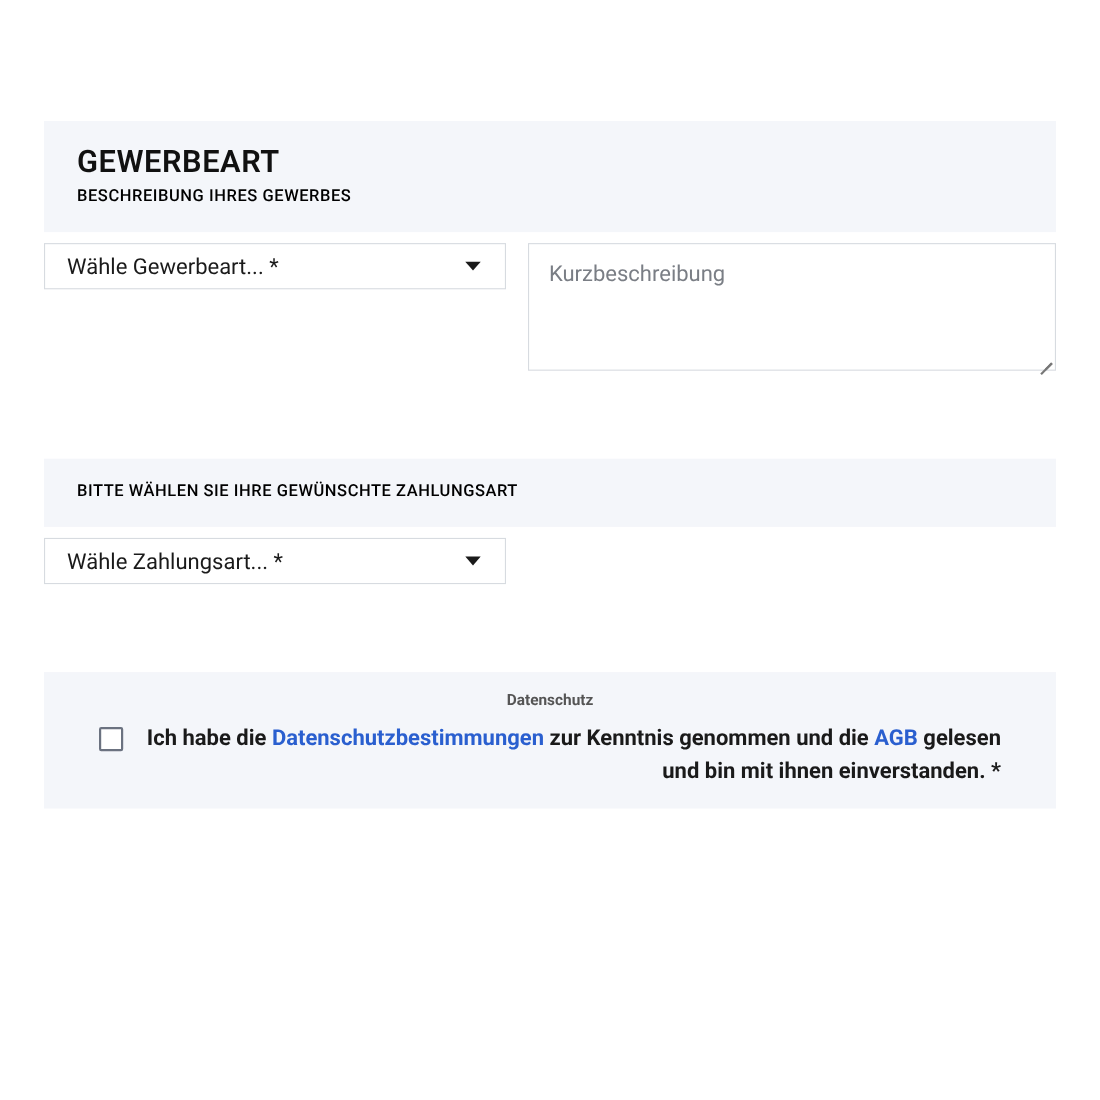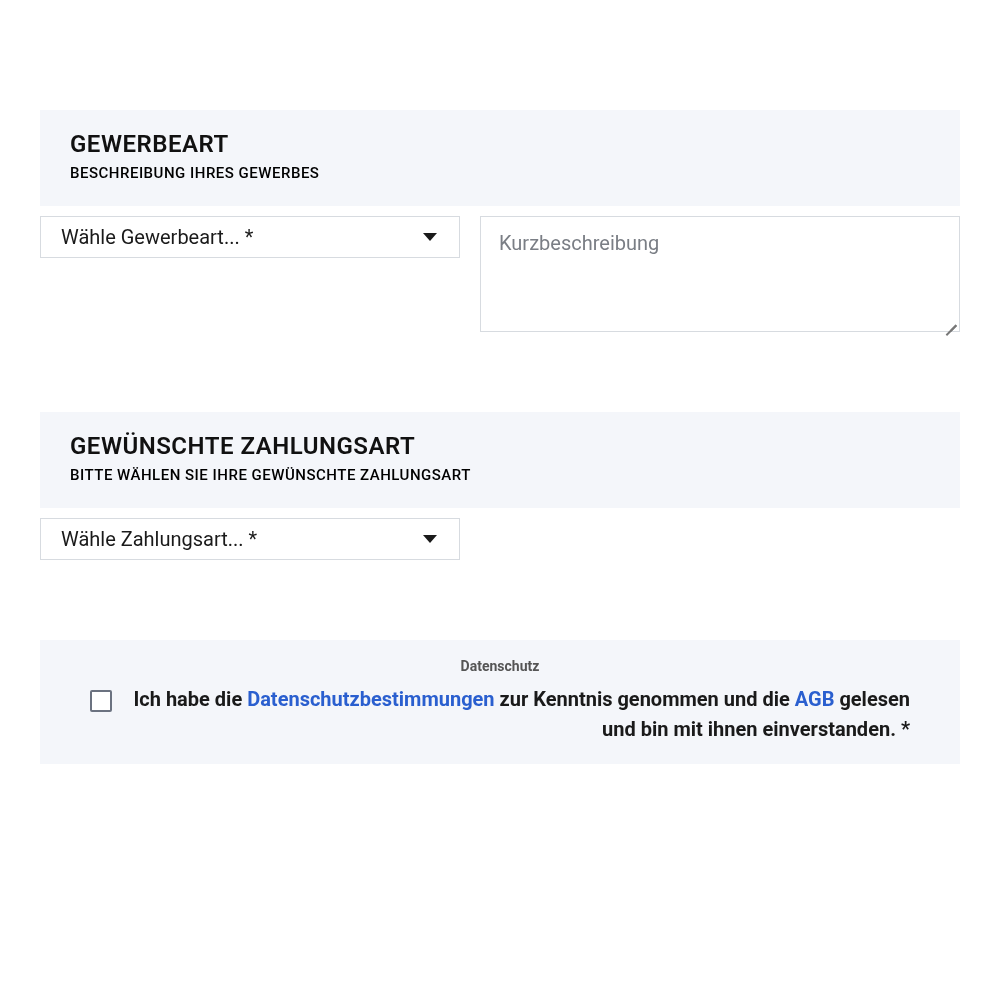--- a/index.html
+++ b/index.html
@@ -10,21 +10,21 @@
     background: #fff;
     color: #1a1a1a;
     padding: 110px 40px 0 40px;
   }
   .section-header {
     background: #f4f6fa;
     padding: 20px 30px 24px 30px;
     margin-bottom: 10px;
   }
   .section-title {
-    font-size: 24px;
+    font-size: 28px;
     font-weight: 600;
     letter-spacing: 0.5px;
     margin-bottom: 6px;
     color: #111;
   }
   .section-subtitle {
     font-size: 15px;
     font-weight: 500;
     letter-spacing: 0.5px;
     color: #000000;
@@ -150,21 +150,20 @@
     <span class="select-text">Wähle Gewerbeart... *</span>
     <span class="select-caret"></span>
   </div>
   <div class="textarea-wrap">
     <span class="textarea-placeholder">Kurzbeschreibung</span>
     <span class="resize-handle"></span>
   </div>
 </div>
 
 <div class="section-header">
-  <div class="section-title">GEWÜNSCHTE ZAHLUNGSART</div>
   <div class="section-subtitle">BITTE WÄHLEN SIE IHRE GEWÜNSCHTE ZAHLUNGSART</div>
 </div>
 <div class="row">
   <div class="select-wrap">
     <span class="select-text">Wähle Zahlungsart... *</span>
     <span class="select-caret"></span>
   </div>
 </div>
 
 <div class="privacy-box">

